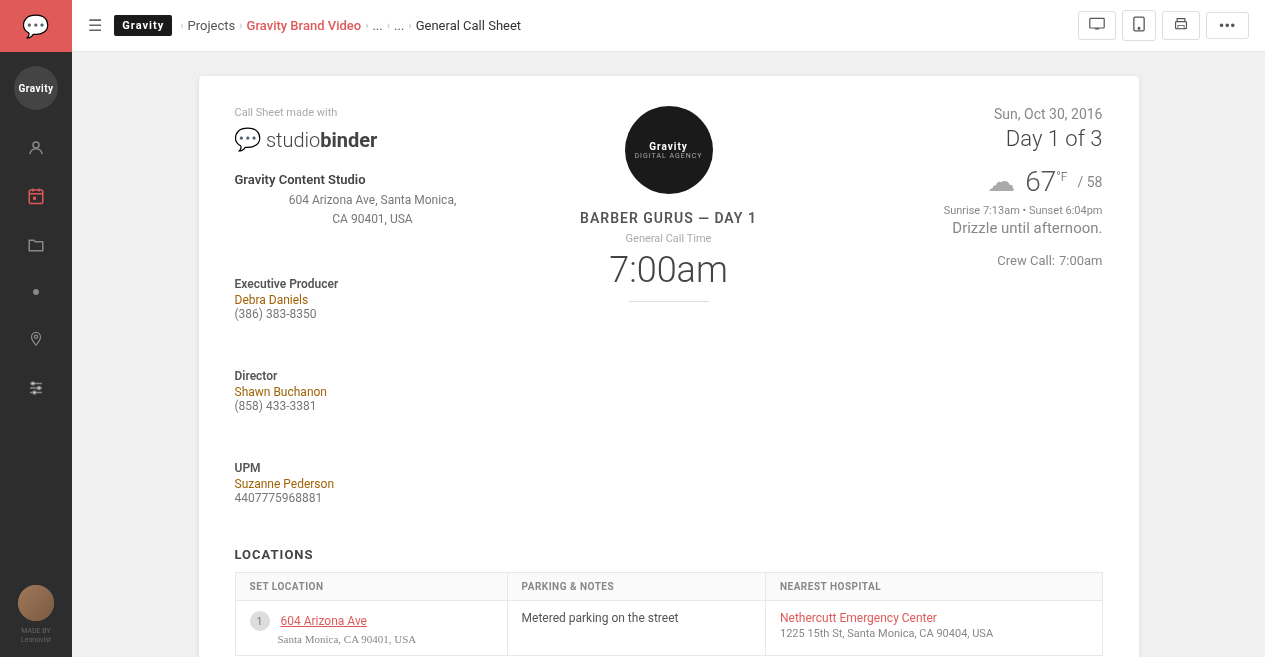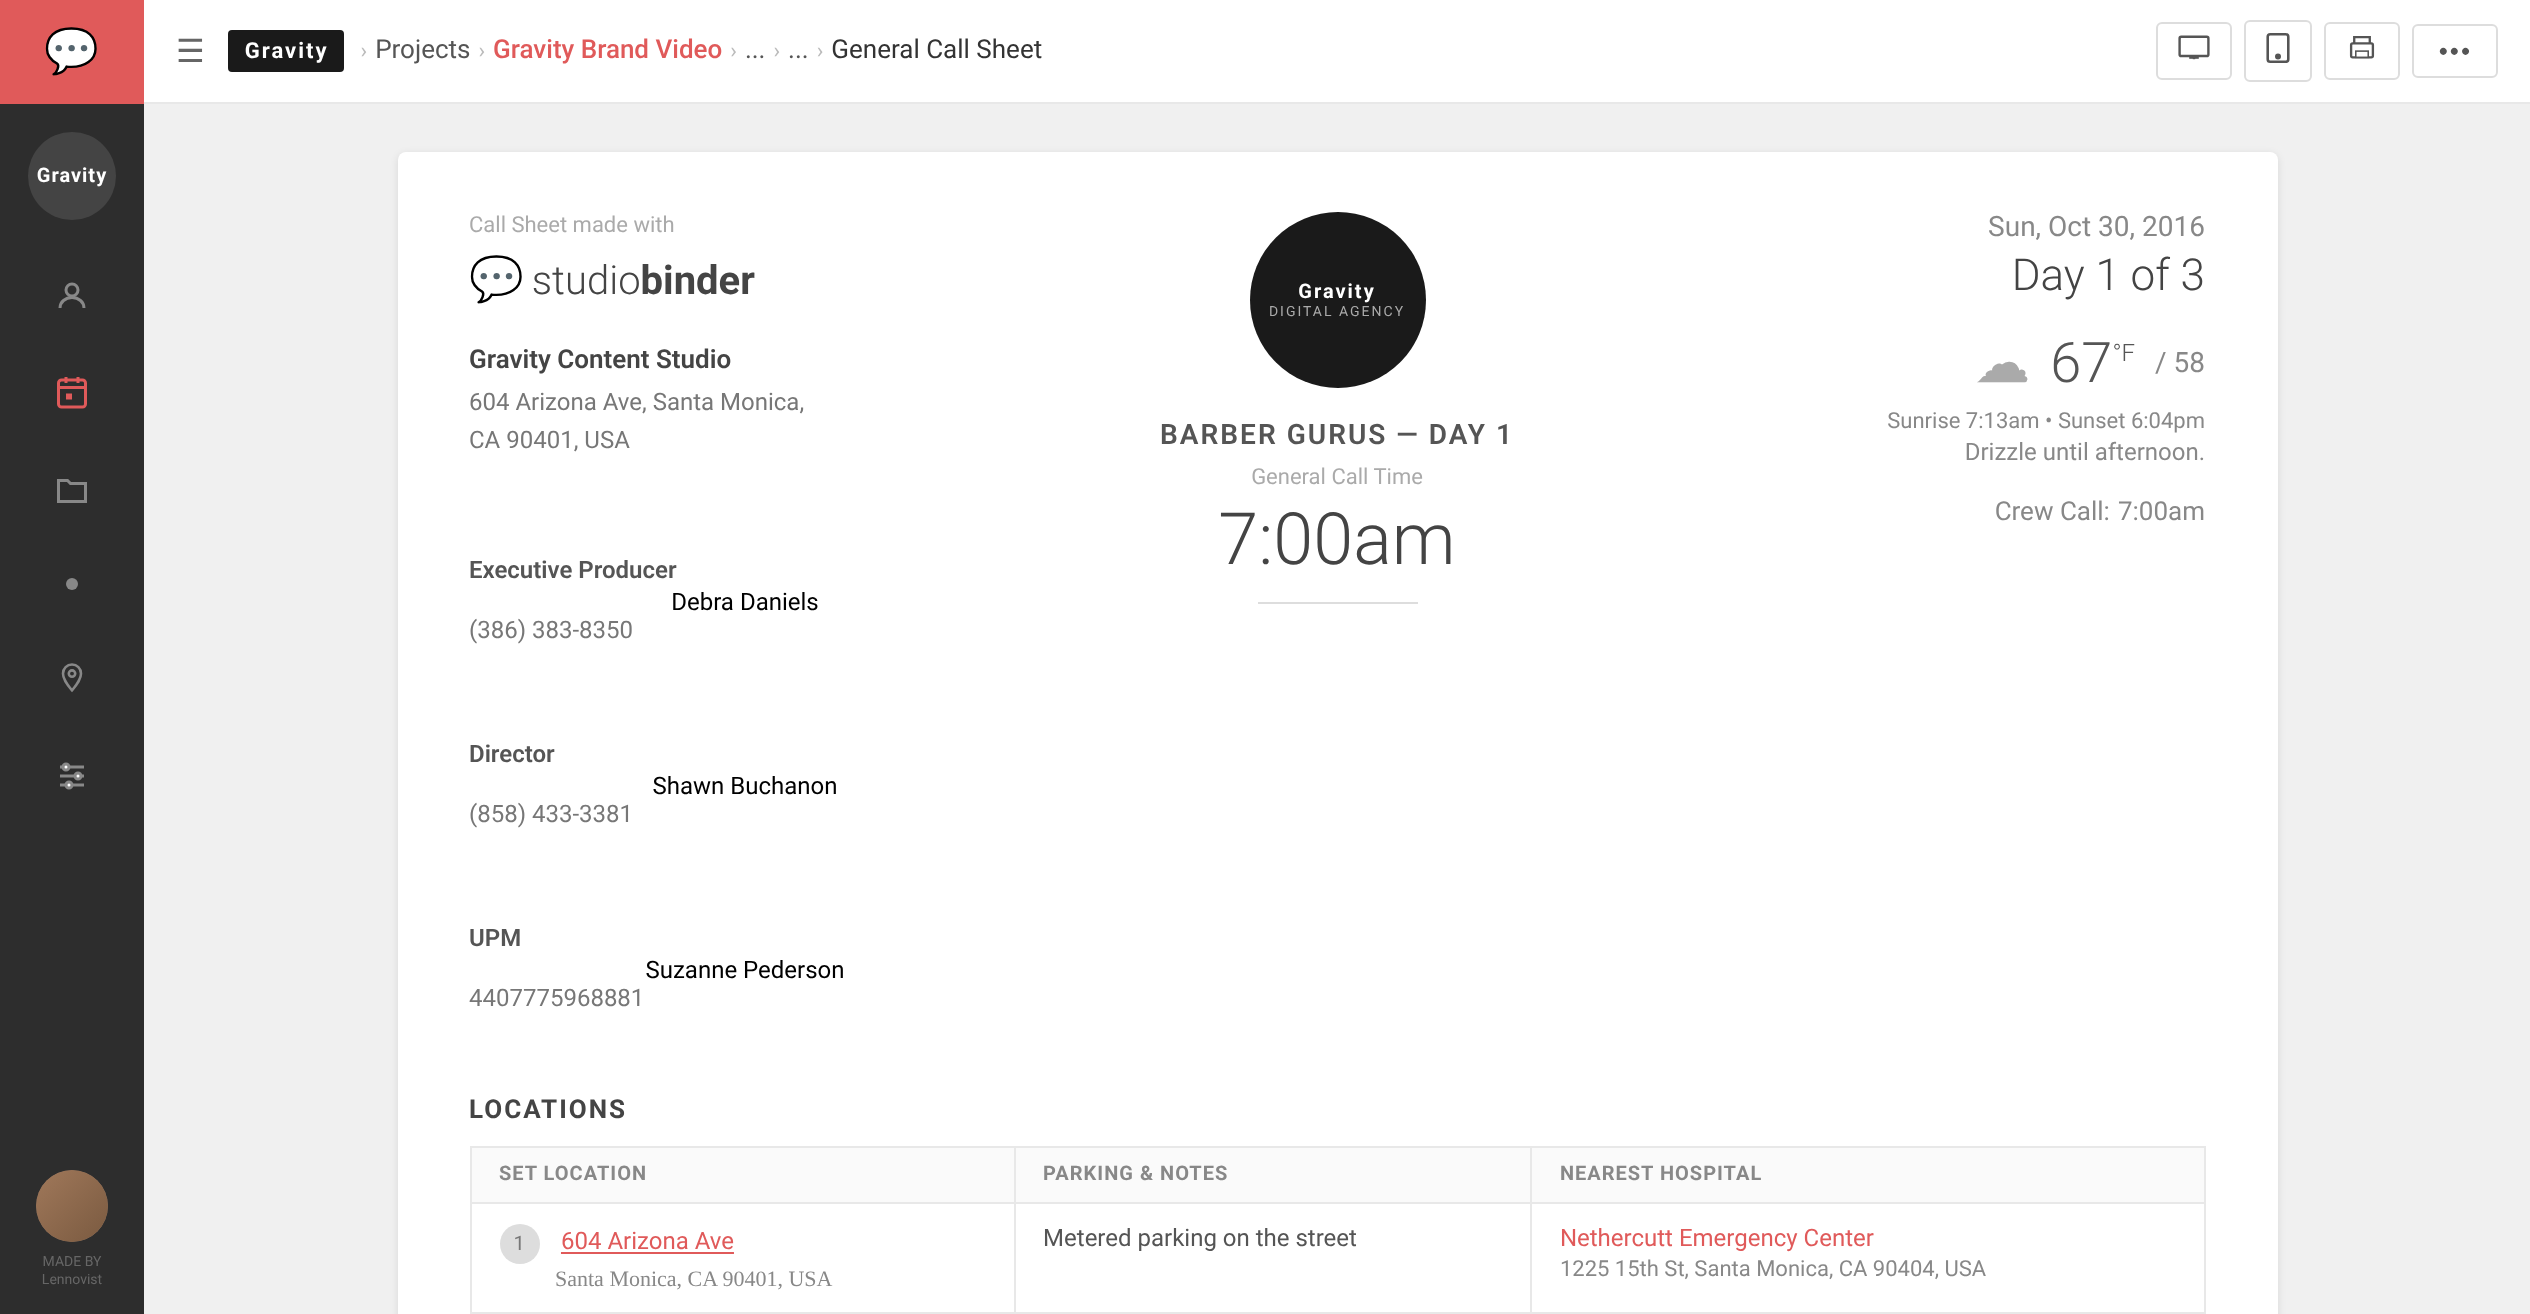--- a/index.html
+++ b/index.html
@@ -230,32 +230,32 @@
       font-size: 13px;
       color: #444;
       font-weight: 600;
       margin-bottom: 4px;
     }
     .cs-address {
       font-size: 12px;
       color: #777;
       line-height: 1.6;
       margin-bottom: 16px;
+      text-align: center;
     }
     .cs-contact-label {
       font-size: 12px;
       color: #555;
       font-weight: 600;
       margin-bottom: 2px;
       margin-top: 48px;
     }
     .cs-contact-name {
       font-size: 12px;
-      color: #000000;
-      text-align: center;
+      color: #a16207;
     }
     .cs-contact-phone {
       font-size: 12px;
       color: #777;
       margin-bottom: 12px;
     }
 
     .cs-center {
       display: flex;
       flex-direction: column;
@@ -349,21 +349,21 @@
     .weather-low {
       font-size: 14px;
       color: #888;
     }
     .cs-sun-times {
       font-size: 11px;
       color: #888;
       margin-bottom: 2px;
     }
     .cs-weather-desc {
-      font-size: 12px;
+      font-size: 15px;
       color: #888;
       margin-bottom: 16px;
     }
     .cs-crew-call {
       font-size: 13px;
       color: #555;
     }
     .cs-crew-call span {
       color: #888;
       margin-left: 4px;

